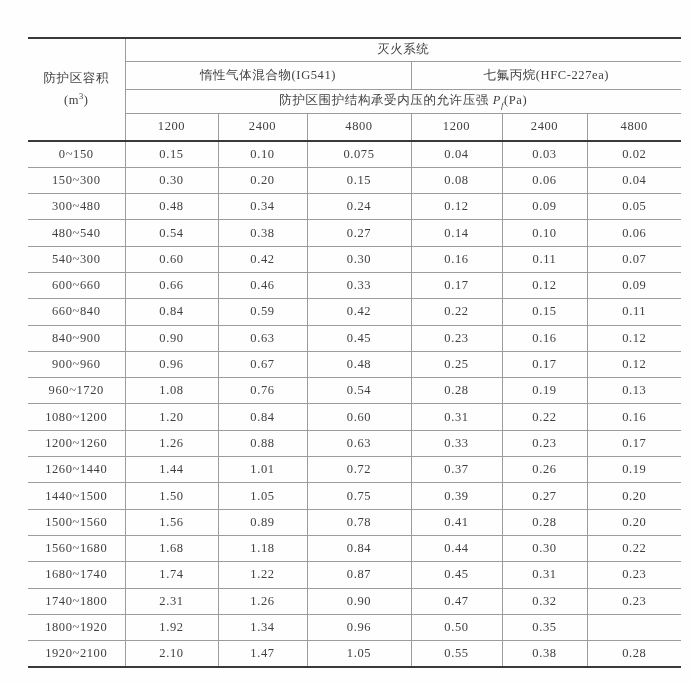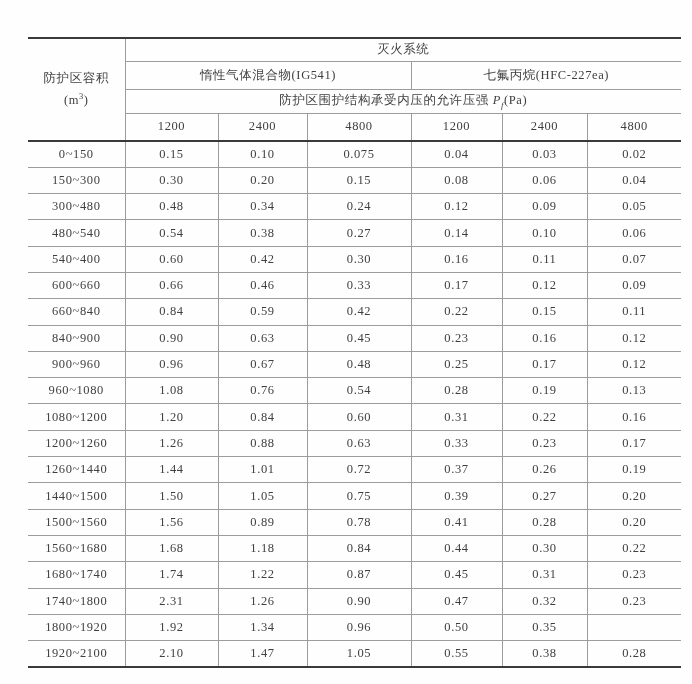--- a/index.html
+++ b/index.html
@@ -143,21 +143,21 @@
         <tr>
           <th>480~540</th>
           <td>0.54</td>
           <td>0.38</td>
           <td>0.27</td>
           <td>0.14</td>
           <td>0.10</td>
           <td>0.06</td>
         </tr>
         <tr>
-          <th>540~400</th>
+          <th>540~300</th>
           <td>0.60</td>
           <td>0.42</td>
           <td>0.30</td>
           <td>0.16</td>
           <td>0.11</td>
           <td>0.07</td>
         </tr>
         <tr>
           <th>600~660</th>
           <td>0.66</td>
@@ -188,21 +188,21 @@
         <tr>
           <th>900~960</th>
           <td>0.96</td>
           <td>0.67</td>
           <td>0.48</td>
           <td>0.25</td>
           <td>0.17</td>
           <td>0.12</td>
         </tr>
         <tr>
-          <th>960~1080</th>
+          <th>960~1720</th>
           <td>1.08</td>
           <td>0.76</td>
           <td>0.54</td>
           <td>0.28</td>
           <td>0.19</td>
           <td>0.13</td>
         </tr>
         <tr>
           <th>1080~1200</th>
           <td>1.20</td>

